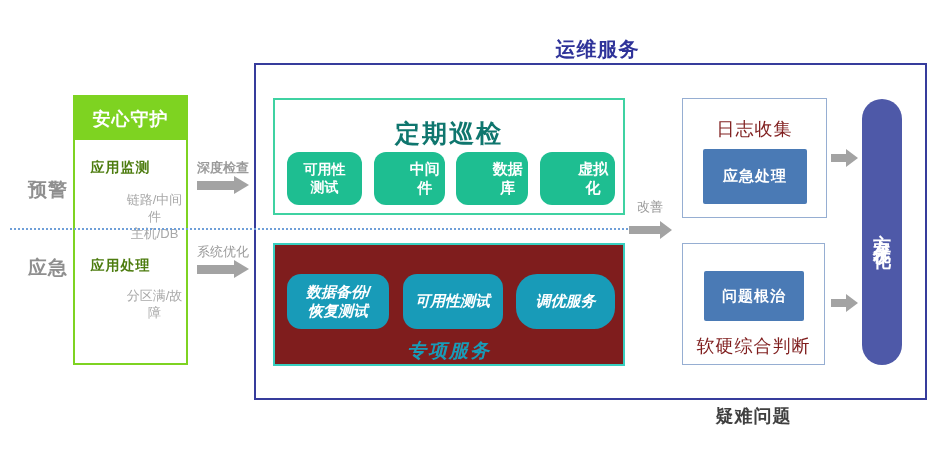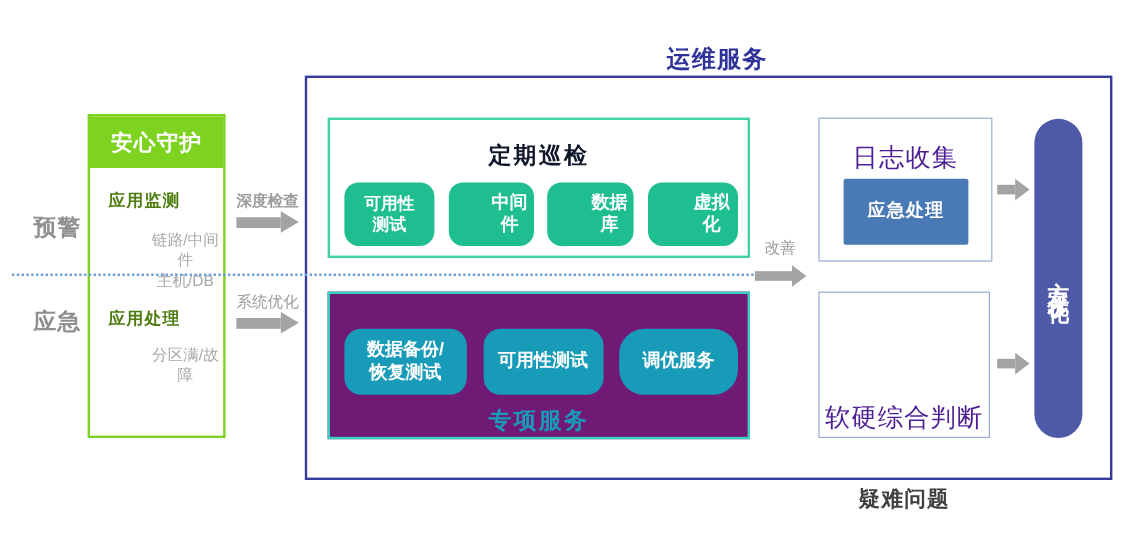--- a/index.html
+++ b/index.html
@@ -52,52 +52,52 @@
 
   
   #outer-box { left:254px; top:63px; width:673px; height:337px;
                border:2px solid #363c9c; background:#fff; }
   #main-title { left:545px; top:36px; width:105px; font-size:20px; font-weight:700;
                 color:#2f3399; letter-spacing:1px; }
 
   
   #inspect-box { left:273px; top:98px; width:352px; height:117px;
                  border:2px solid #3fd2a2; background:#fff; }
-  #inspect-title { left:0; top:17px; width:100%; font-size:19px; font-weight:700;
-                   color:#0f172a; letter-spacing:2px; }
+  #inspect-title { left:0; top:17px; width:100%; font-size:25px; font-weight:700;
+                   color:#0f766e; letter-spacing:2px; }
   #inspect-row { left:12px; top:52px; width:328px; height:53px;
                  display:flex; justify-content:space-between; }
   .btn { display:flex; align-items:center; justify-content:center; text-align:center;
          color:#fff; font-weight:700; line-height:1.25; word-break:break-all; }
   .btn-green { background:#1ebe91; border-radius:12px; font-size:15px; }
   #inspect-row .btn { height:53px;padding-left:31px; }
   #inspect-row .btn:nth-child(1) { width:75px; font-size:14px; padding:0 10px; }
   #inspect-row .btn:nth-child(2) { width:71px; }
   #inspect-row .btn:nth-child(3) { width:72px; }
   #inspect-row .btn:nth-child(4) { width:75px; }
 
   
   #special-box { left:273px; top:243px; width:352px; height:123px;
-                 border:2px solid #38cfc0; background:#701a75; }
+                 border:2px solid #38cfc0; background:#7f1d1d;font-style:italic; }
   #special-row { left:12px; top:29px; width:328px; height:55px;
                  display:flex; justify-content:space-between; }
   .btn-teal { background:#189bb8; border-radius:14px; font-size:15px; }
   #special-row .btn { height:55px; }
   #special-row .btn:nth-child(1) { width:102px; padding:0 14px; }
   #special-row .btn:nth-child(2) { width:100px; }
   #special-row .btn:nth-child(3) { width:99px;border-radius:21px; }
   #special-title { left:0; top:93px; width:100%; font-size:19px; font-weight:700;
                    color:#189bb8; letter-spacing:2px; }
 
   
   .rt-title { font-size:18px; font-weight:700; color:#404040; letter-spacing:1px;margin-top:32px; }
   #known-title { left:682px; top:74px; width:145px; }
   #known-box { left:682px; top:98px; width:145px; height:120px;
                border:1px solid #96aed2; background:#fff; }
-  .rt-gray { font-size:21px; color:#4c1d95; letter-spacing:1px; }
+  .rt-gray { font-size:18px; color:#7f1d1d; letter-spacing:1px; }
   #known-label { left:0; top:18px; width:100%; }
   .btn-blue { background:#4a7ab5; border-radius:2px; font-size:15px; letter-spacing:1px; }
   #known-btn { left:20px; top:50px; width:104px; height:55px; }
 
   
   #diff-box { left:682px; top:243px; width:143px; height:122px;
               border:1px solid #96aed2; background:#fff; }
   #diff-btn { left:21px; top:27px; width:100px; height:50px; }
   #diff-label { left:0; top:90px; width:100%; }
   #diff-title { left:682px; top:372px; width:143px; }
@@ -171,20 +171,21 @@
   <div class="abs" id="known-box">
     <div class="abs ctr rt-gray" id="known-label">日志收集</div>
     <div class="abs btn btn-blue" id="known-btn">应急处理</div>
   </div>
   <div class="abs barrow small" id="rarrow1">
     <span class="shaft"></span>
       <span class="head"></span>
   </div>
 
   <div class="abs" id="diff-box">
+    <div class="abs btn btn-blue" id="diff-btn">问题根治</div>
     <div class="abs ctr rt-gray" id="diff-label">软硬综合判断</div>
   </div>
   <div class="abs ctr rt-title" id="diff-title">疑难问题</div>
   <div class="abs barrow small" id="rarrow2">
     <span class="shaft"></span>
       <span class="head"></span>
   </div>
 
   <div class="abs" id="solution-pill">
     <div id="solution-text">方案优化</div>

